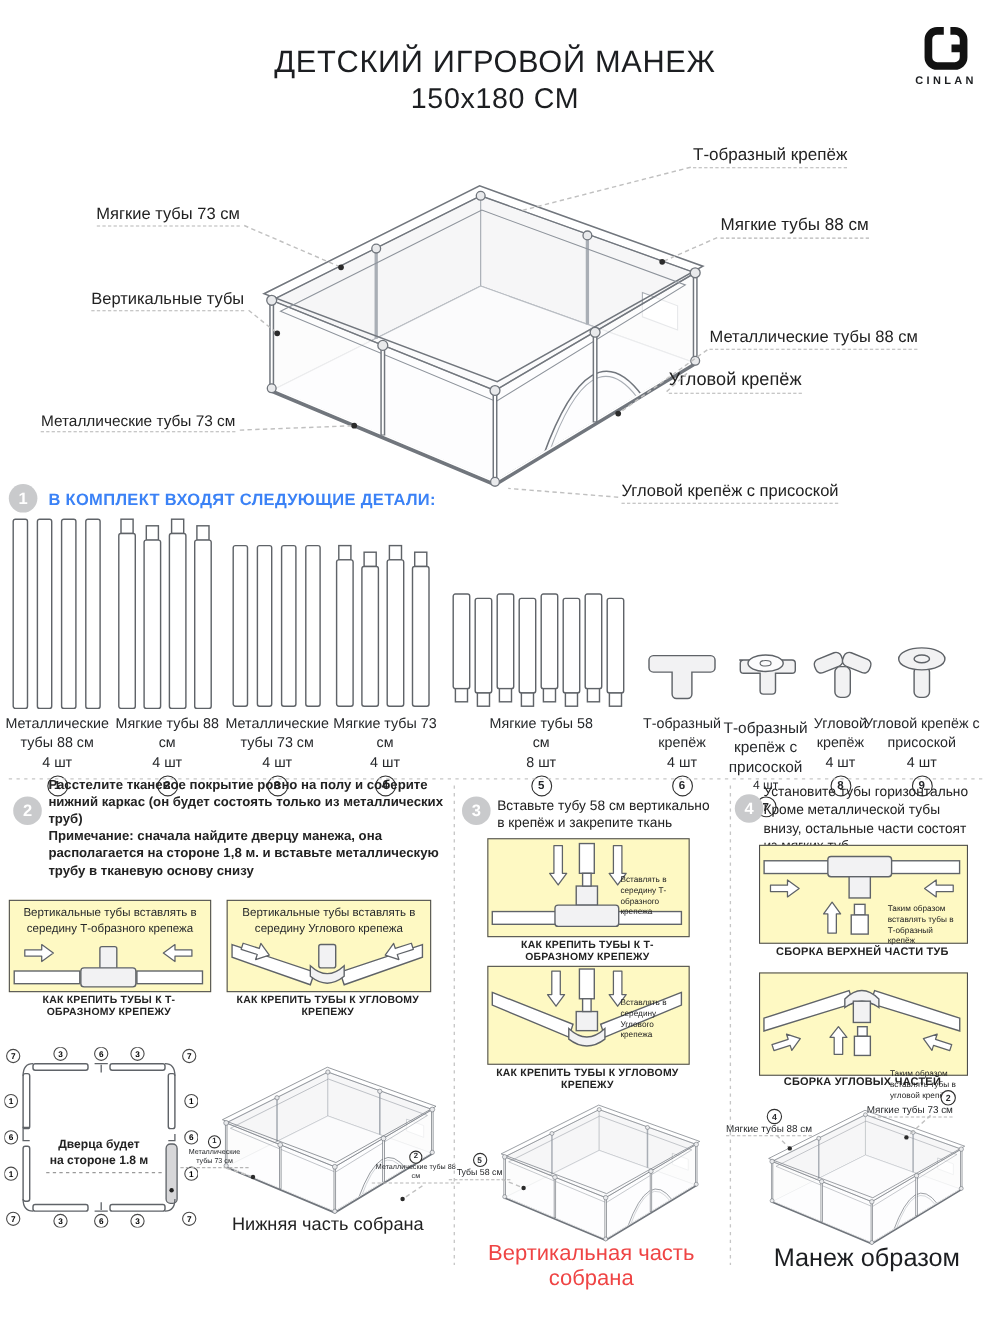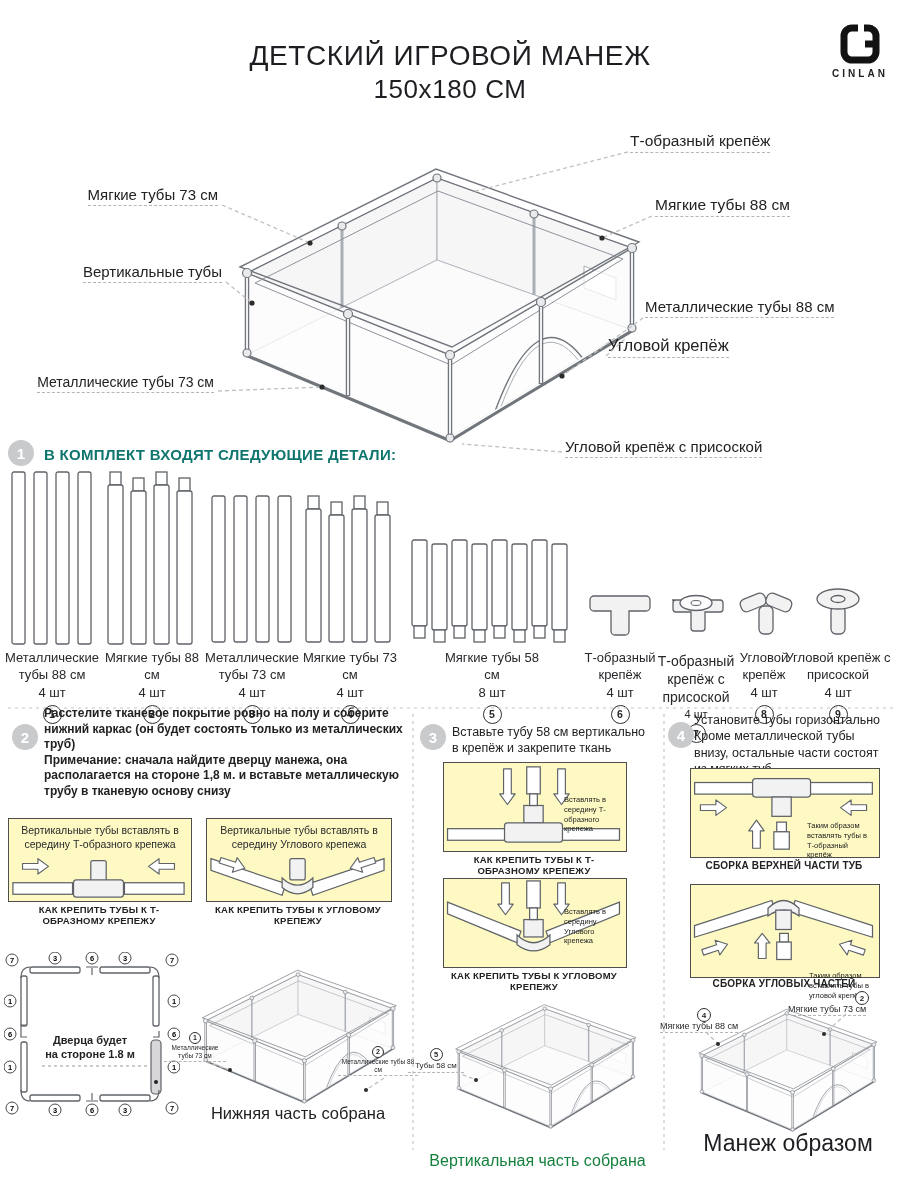--- a/index.html
+++ b/index.html
@@ -3,21 +3,21 @@
 <meta charset="utf-8">
 <style>
   html,body{margin:0;padding:0;background:#fff;}
   #page{position:relative;width:900px;height:1200px;background:#fff;overflow:hidden;
         font-family:"Liberation Sans",sans-serif;color:#26282b;}
   .abs{position:absolute;}
   .ttl{font-weight:400;text-align:center;letter-spacing:.6px;color:#1c1e21;white-space:nowrap;}
   .lbl{white-space:nowrap;border-bottom:1px dashed #b5b5b5;padding-bottom:2px;color:#222;}
   .stepc{width:26px;height:26px;border-radius:50%;background:#c9cacc;color:#fff;font-weight:700;
          font-size:15px;display:flex;align-items:center;justify-content:center;}
-  .kit-h{font-size:15px;font-weight:700;letter-spacing:.3px;color:#0f766e;}
+  .kit-h{font-size:15px;font-weight:700;letter-spacing:.3px;color:#3b82f6;}
   .plabel{text-align:center;}
   .pname{font-size:13px;line-height:1.28;min-height:34px;}
   .pqty{font-size:13px;margin-top:1px;}
   .pnum{margin-top:4px;}
   .pnum span{display:inline-flex;width:17px;height:17px;border:1.4px solid #2f2f2f;border-radius:50%;
              align-items:center;justify-content:center;font-size:10.5px;font-weight:700;}
   .small .pname{font-size:14px;padding-top:3px;}
   .small .pqty{font-size:11px;}
   .para{font-size:12px;line-height:1.3;color:#222;}
   .ibox{border:1.5px solid #4e4e4e;background:#fef9c3;}
@@ -414,21 +414,21 @@
   </div>
   <div class="abs cap" style="left:443px;top:970px;width:182px;font-size:9.5px;">КАК КРЕПИТЬ ТУБЫ К УГЛОВОМУ КРЕПЕЖУ</div>
 
   <svg class="abs" style="left:452px;top:995px;" width="190" height="136">
       <use href="#pen-sym"></use>
     </svg>
   <div class="abs plabel" style="left:408px;top:1048px;width:56px;font-size:8px;line-height:1.3;">
     <span class="mini" style="width:11px;height:11px;font-size:7.5px;">5</span>
     <div class="ud">Тубы 58 см</div>
   </div>
-  <div class="abs" style="left:415px;top:1128px;width:245px;text-align:center;font-size:16px;color:#15803d;margin-top:24px;">Вертикальная часть собрана</div>
+  <div class="abs" style="left:415px;top:1128px;width:245px;text-align:center;font-size:20px;color:#ef4444;">Вертикальная часть собрана</div>
 
   <div class="abs stepc" style="left:668px;top:722px;">4</div>
   <div class="abs para" style="left:694px;top:712px;width:196px;font-size:12.5px;">
     <div>Установите тубы горизонтально</div>
     <div>Кроме металлической тубы внизу, остальные части состоят из мягких туб</div>
   </div>
 
   <div class="abs ibox" style="left:690px;top:768px;width:188px;height:88px;">
     <svg width="185" height="85" viewBox="0 0 188 88">
       <rect class="tube" x="2" y="14" width="184" height="12"></rect>

